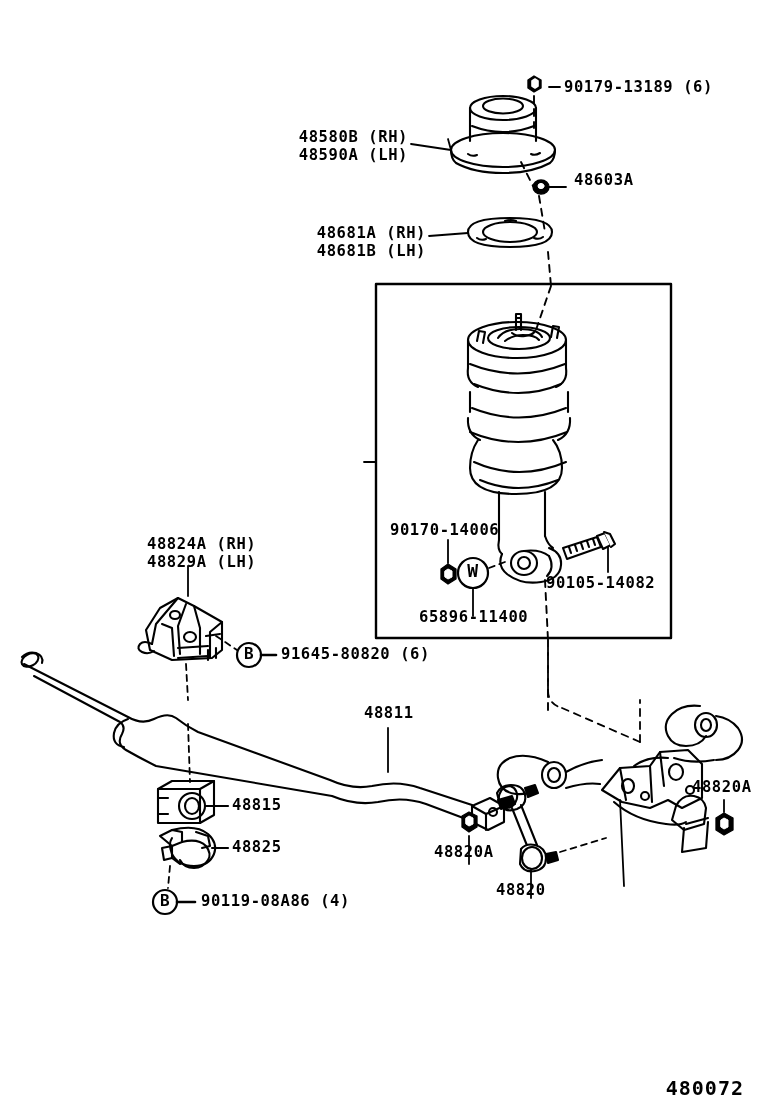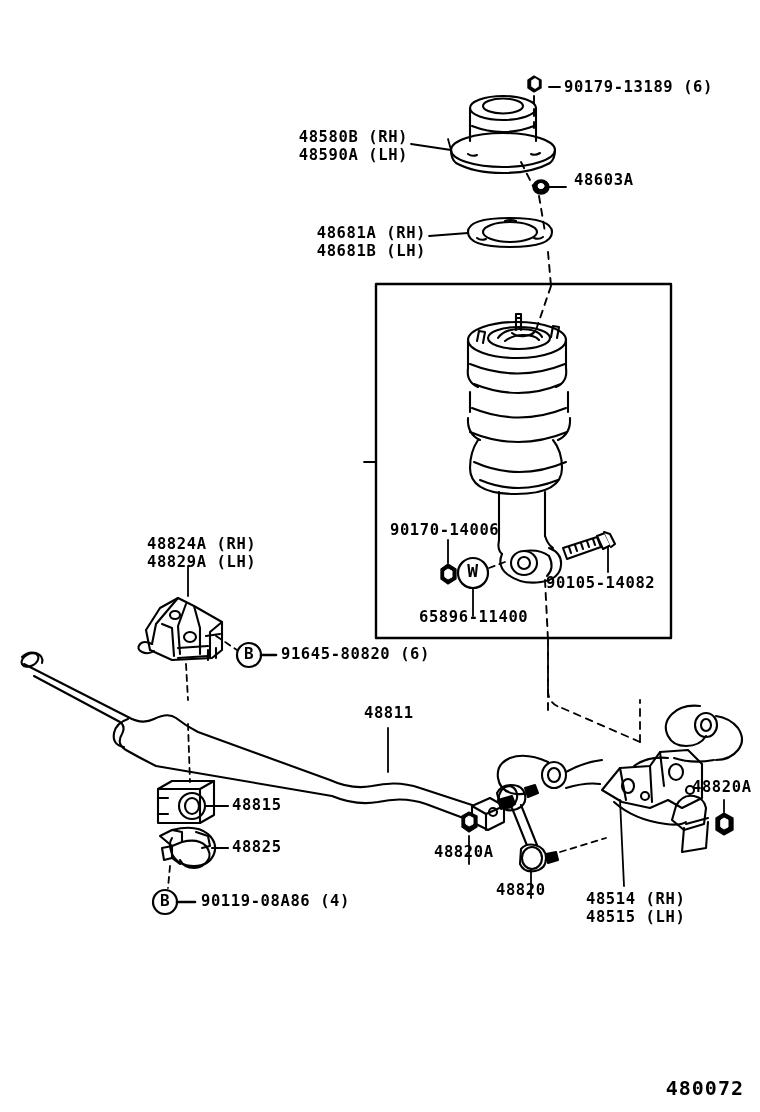--- a/index.html
+++ b/index.html
@@ -362,22 +362,20 @@
 <div class="lbl" style="left:232px; top:796px;text-align:right;">48815</div>
 
 <div class="lbl" style="left:232px; top:838px;">48825</div>
 
 <div class="lbl" style="left:201px; top:892px;">90119-08A86 (4)</div>
 
 <div class="lbl" style="left:434px; top:843px;">48820A</div>
 
 <div class="lbl" style="left:496px; top:881px;">48820</div>
 
-<div class="lbl" style="left:586px; top:890px;">48514 (RH)
-48515 (LH)</div>
 
 <div class="lbl" style="left:692px; top:778px;">48820A</div>
 
 <div class="lbl c" style="left:239px; top:645px; width:20px; font-size:16px;">B</div>
 <div class="lbl c" style="left:155px; top:892px; width:20px; font-size:16px;">B</div>
 <div class="lbl c" style="left:462px; top:562px; width:22px; font-size:18px;">W</div>
 
 <div class="sheetno">480072</div>
 
 </div>

